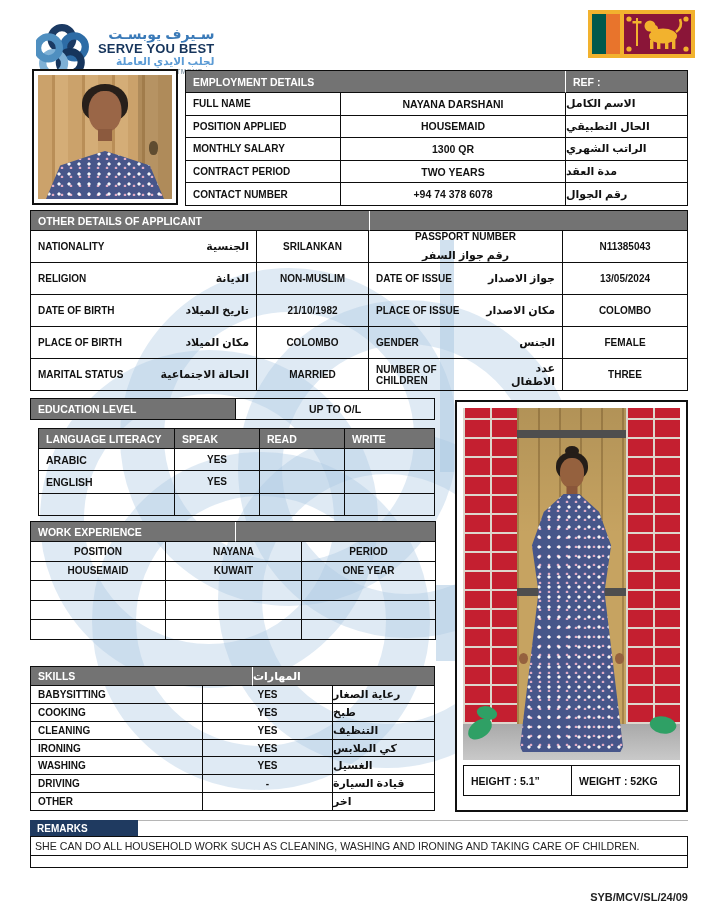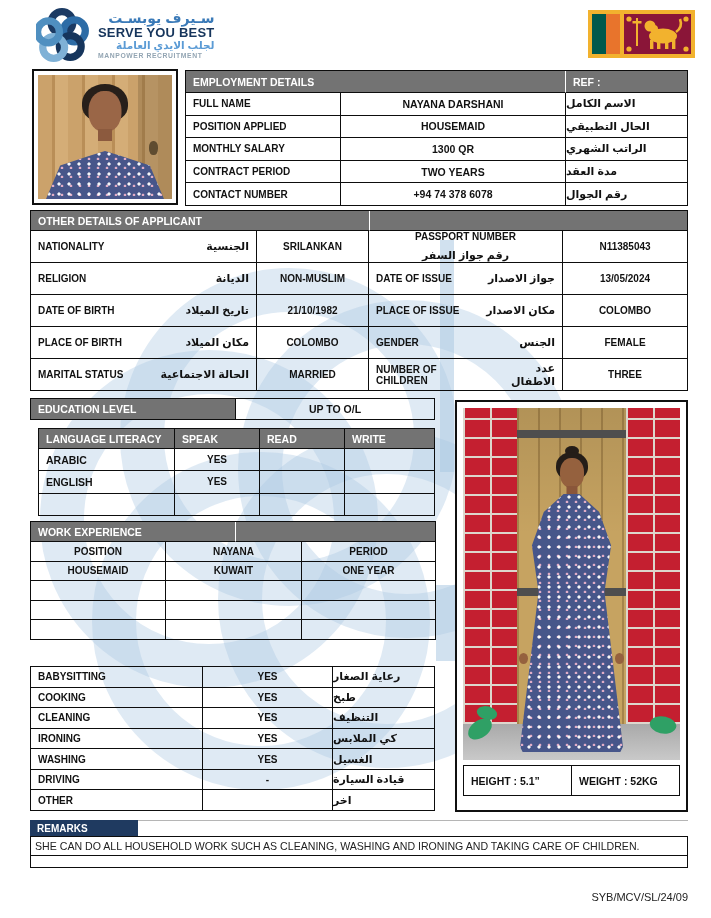--- a/index.html
+++ b/index.html
@@ -2,21 +2,21 @@
 <html><head>
 <meta charset="utf-8">
 <style>
   html,body{margin:0;padding:0;background:#e8e8e8;}
   .page{position:relative;width:711px;height:918px;background:#fff;margin:0 auto;
         font-family:"Liberation Sans","DejaVu Sans",sans-serif;color:#111;overflow:hidden;}
   
   .wm-ring{position:absolute;border-radius:50%;border:44px solid rgba(171,201,226,.38);z-index:0;}
   .wm-rect{position:absolute;background:rgba(171,201,226,.55);z-index:0;}
   
-  .logo{position:absolute;left:36px;top:8px;display:flex;gap:8px;align-items:center;z-index:2;}
+  .logo{position:absolute;left:36px;top:24px;display:flex;gap:8px;align-items:center;z-index:2;}
   .logo-text{display:flex;flex-direction:column;line-height:1.08;}
   .logo-ar{color:#3a7ab8;font-weight:bold;font-size:14px;}
   .logo-en{color:#16355c;font-weight:bold;font-size:13px;letter-spacing:.2px;}
   .logo-tag-ar{color:#5b9bd5;font-weight:bold;font-size:10.5px;}
   .logo-tag-en{color:#93a5b3;font-weight:bold;font-size:6.8px;letter-spacing:.6px;}
   
   .flag{position:absolute;left:588px;top:10px;width:107px;height:48px;z-index:2;}
   
   .tbl{position:absolute;display:flex;flex-direction:column;border-top:1.5px solid #0d0d0d;
        border-left:1.5px solid #0d0d0d;z-index:2;box-sizing:border-box;}
@@ -77,21 +77,21 @@
   
   .remarks-bar{position:absolute;left:30px;top:820px;width:108px;height:16px;background:#1f3a60;color:#fff;
                font-weight:bold;font-size:10px;display:flex;align-items:center;padding-left:7px;
                box-sizing:border-box;z-index:3;}
   .remarks-hairline{position:absolute;left:138px;top:820px;width:550px;border-top:1px solid #b5b5b5;z-index:2;}
   .remarks-box{position:absolute;left:30px;top:836px;width:658px;z-index:2;display:flex;flex-direction:column;
                border-top:1.5px solid #0d0d0d;border-left:1.5px solid #0d0d0d;box-sizing:border-box;}
   .remarks-text{height:19px;border-right:1.5px solid #0d0d0d;border-bottom:1.5px solid #0d0d0d;
                 display:flex;align-items:center;padding-left:4px;font-size:10.6px;color:#222;box-sizing:border-box;}
   .remarks-empty{height:12px;border-right:1.5px solid #0d0d0d;border-bottom:1.5px solid #0d0d0d;box-sizing:border-box;}
-  .footer-code{position:absolute;right:23px;top:891px;font-size:11px;color:#222;font-weight:400;z-index:2;}
+  .footer-code{position:absolute;right:23px;top:891px;font-size:11px;color:#222;font-weight:700;z-index:2;}
 </style>
 </head>
 <body>
 
 <div class="page">
 
   <div class="wm-ring" style="left:120px;top:268px;width:250px;height:250px;"></div>
   <div class="wm-ring" style="left:238px;top:300px;width:250px;height:250px;"></div>
   <div class="wm-ring" style="left:218px;top:430px;width:250px;height:250px;"></div>
   <div class="wm-ring" style="left:92px;top:452px;width:250px;height:250px;"></div>
@@ -308,20 +308,24 @@
       <div class="c ctr" style="flex:1;"></div>
     </div>
     <div class="row">
       <div class="c ctr" style="width:135px;"></div>
       <div class="c ctr" style="width:136px;"></div>
       <div class="c ctr" style="flex:1;"></div>
     </div>
   </div>
 
   <div class="tbl" style="left:30px;top:666px;width:405px;height:145px;">
+    <div class="row" style="flex:0 0 19px;">
+      <div class="c hdr pl wdiv" style="width:222px;">SKILLS</div>
+      <div class="c hdr rt pr ar" dir="rtl" style="flex:1;">المهارات</div>
+    </div>
     <div class="row">
       <div class="c pl" style="width:172px;">BABYSITTING</div>
       <div class="c ctr" style="width:130px;">YES</div>
       <div class="c rt pr ar" dir="rtl" style="flex:1;">رعاية الصغار</div>
     </div>
     <div class="row">
       <div class="c pl" style="width:172px;">COOKING</div>
       <div class="c ctr" style="width:130px;">YES</div>
       <div class="c rt pr ar" dir="rtl" style="flex:1;">طبخ</div>
     </div>

